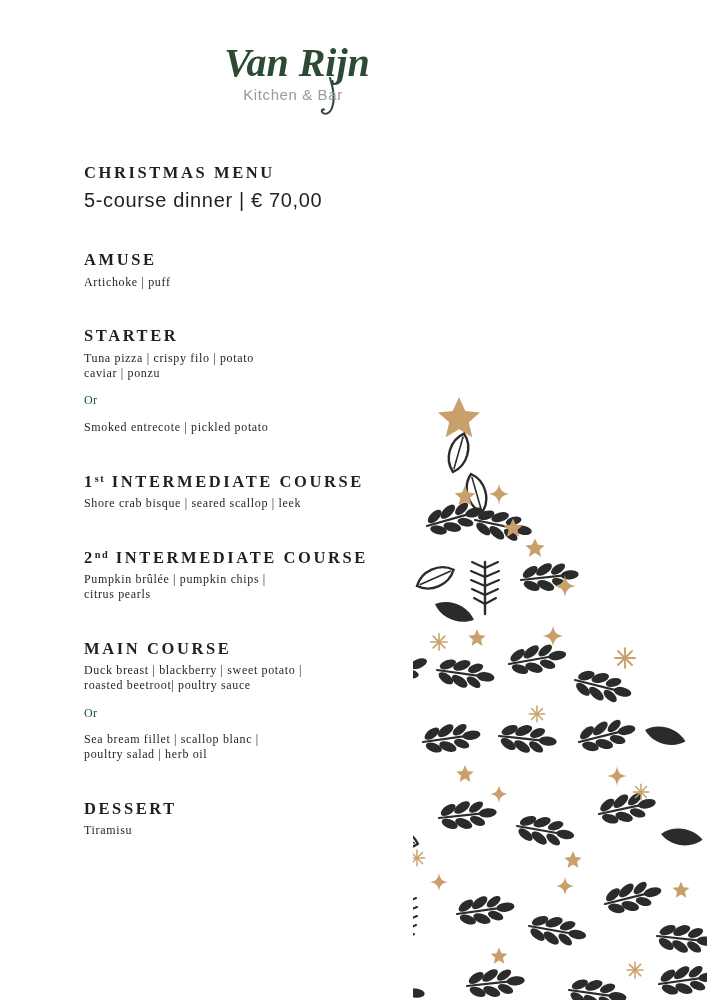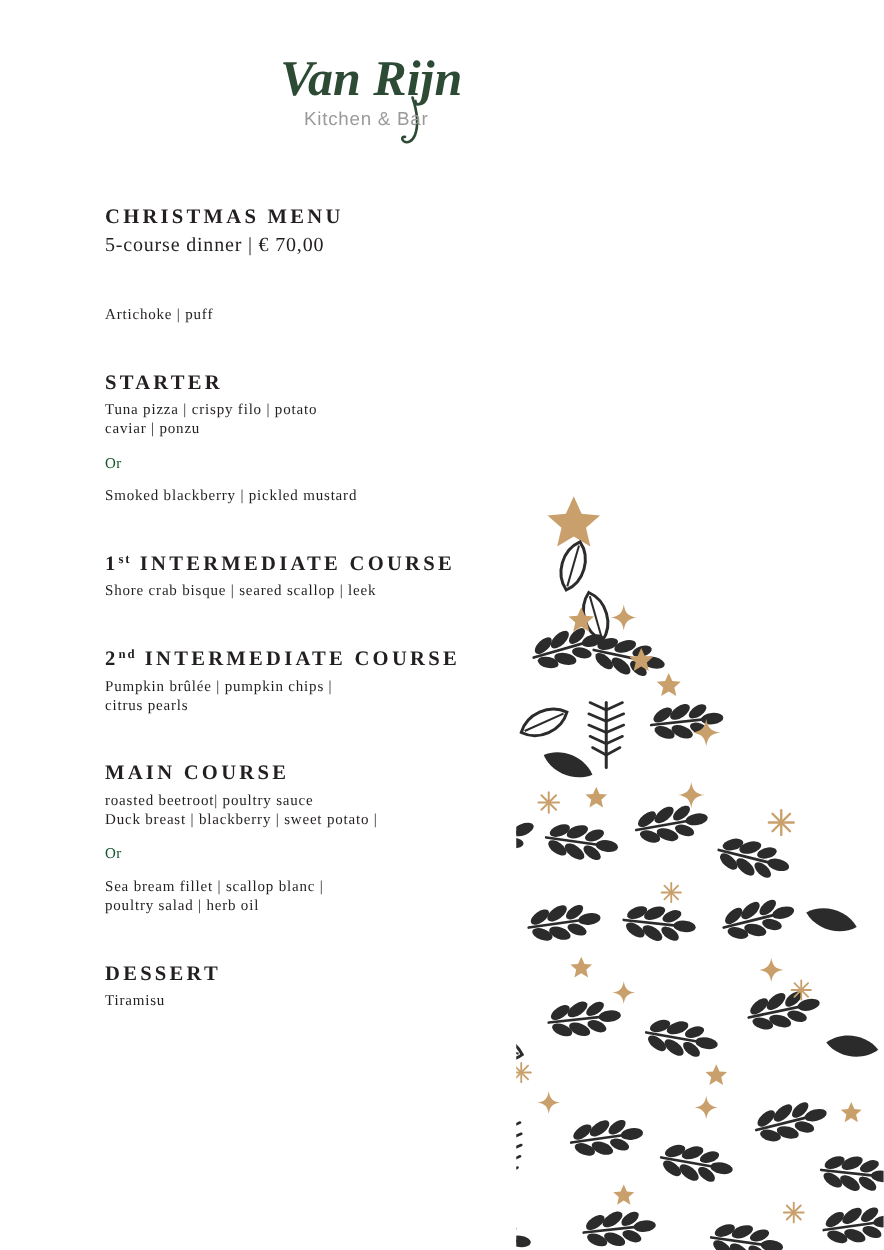--- a/index.html
+++ b/index.html
@@ -73,22 +73,22 @@
   .dish {
     font-family: "Liberation Serif", "DejaVu Serif", serif;
     font-size: 12px;
     letter-spacing: 0.65px;
     color: #231f20;
     line-height: 1.24;
     margin: 0;
     max-width: 470px;
   }
   .subtitle {
-    font-family: Liberation Serif, serif;
-    font-size: 16px;
+    font-family: Liberation Sans, sans-serif;
+    font-size: 20px;
     letter-spacing: 0.65px;
     color: #231f20;
     line-height: 1.3;
     margin: 0;
   }
   .or {
     font-family: "Liberation Serif", "DejaVu Serif", serif;
     font-size: 12px;
     letter-spacing: 0.4px;
     color: #14532d;
@@ -396,46 +396,47 @@
   </div>
 
   <div id="menu">
 
     <div class="section">
       <p class="heading">CHRISTMAS MENU</p>
       <p class="subtitle">5-course dinner | € 70,00</p>
     </div>
 
     <div class="section">
+      <p class="heading"><span>AMUSE</span></p>
       <p class="dish">Artichoke | puff</p>
     </div>
 
     <div class="section">
       <p class="heading"><span>STARTER</span></p>
       <p class="dish">Tuna pizza | crispy filo | potato</p>
       <p class="dish">caviar | ponzu</p>
       <p class="or">Or</p>
-      <p class="dish">Smoked blackberry | pickled mustard</p>
+      <p class="dish">Smoked entrecote | pickled potato</p>
     </div>
 
     <div class="section">
       <p class="heading"><span>1</span><sup>st</sup> <span>INTERMEDIATE COURSE</span></p>
       <p class="dish">Shore crab bisque | seared scallop | leek</p>
     </div>
 
     <div class="section">
       <p class="heading"><span>2</span><sup>nd</sup> <span>INTERMEDIATE COURSE</span></p>
       <p class="dish">Pumpkin brûlée | pumpkin chips |</p>
       <p class="dish">citrus pearls</p>
     </div>
 
     <div class="section">
       <p class="heading"><span>MAIN COURSE</span></p>
+      <p class="dish">Duck breast | blackberry | sweet potato |</p>
       <p class="dish">roasted beetroot| poultry sauce</p>
-      <p class="dish">Duck breast | blackberry | sweet potato |</p>
       <p class="or">Or</p>
       <p class="dish">Sea bream fillet | scallop blanc |</p>
       <p class="dish">poultry salad | herb oil</p>
     </div>
 
     <div class="section">
       <p class="heading"><span>DESSERT</span></p>
       <p class="dish">Tiramisu</p>
     </div>
 

